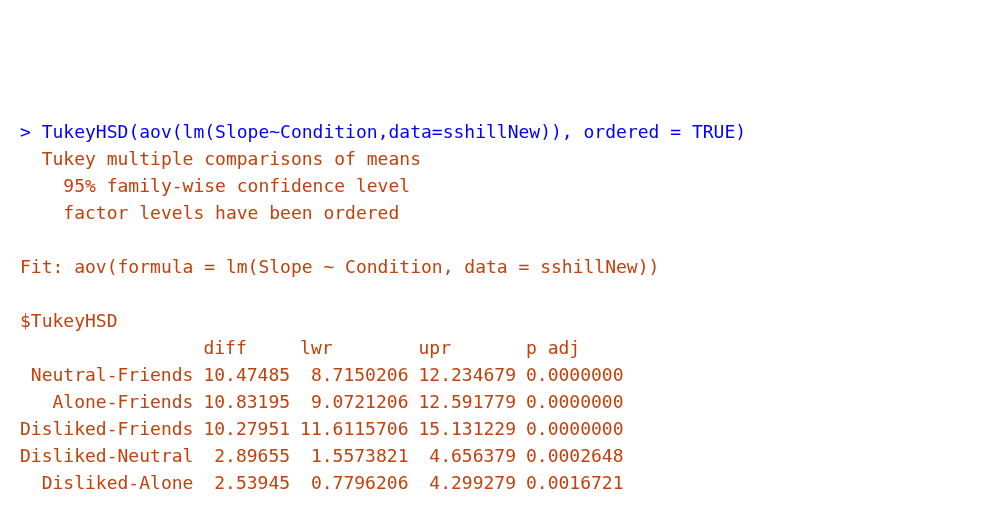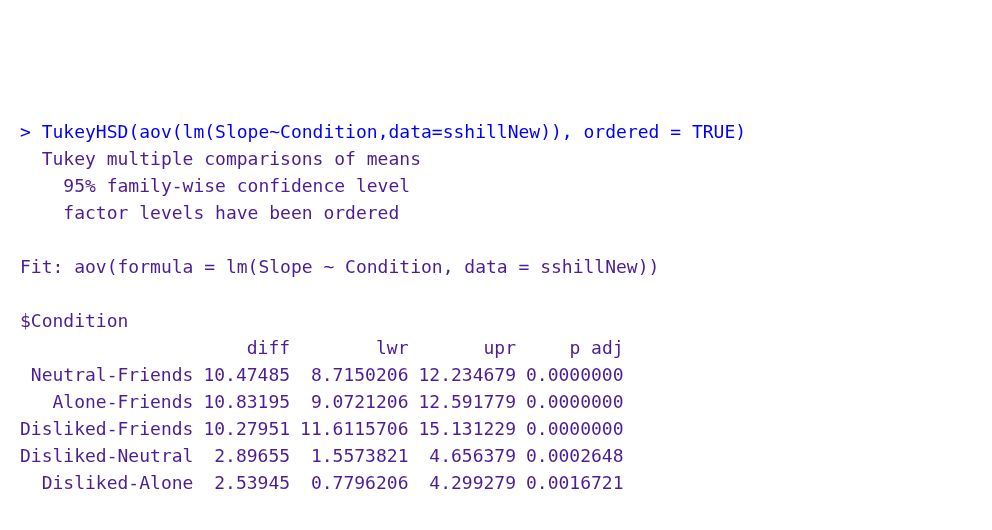--- a/index.html
+++ b/index.html
@@ -12,58 +12,58 @@
     color: #000000;
     white-space: pre;
   }
   .prompt-symbol {
     color: #0000ff;
   }
   .command {
     color: #0000ff;
   }
   .output {
-    color: #4c1d95;
+    color: #c2410c;
   }
   table.tukey {
     border-collapse: collapse;
     font-family: inherit;
     font-size: inherit;
     line-height: 1.5;
     margin-left: 0;
     white-space: pre;
   }
   table.tukey td {
     padding: 0 10px 0 0;
     text-align: center;
   }
   table.tukey td.row-label {
     text-align: right;
     padding-right: 10px;
   }
   table.tukey tr.header td {
-    text-align: right;
+    text-align: left;
   }
   table.tukey tr.header td.row-label {
     text-align: left;
   }
 </style>
 </head>
 <body>
 
 
 
 <span><span class="prompt-symbol">&gt;</span> <span class="command">TukeyHSD(aov(lm(Slope~Condition,data=sshillNew)), ordered = TRUE)</span></span>
 <span class="output">  Tukey multiple comparisons of means</span>
 <span class="output">    95% family-wise confidence level</span>
 <span class="output">    factor levels have been ordered</span>
 
 <span class="output">Fit: aov(formula = lm(Slope ~ Condition, data = sshillNew))</span>
 
-<span class="output">$Condition</span>
+<span class="output">$TukeyHSD</span>
 <table class="tukey output">
 <tbody><tr class="header">
   <td class="row-label"></td>
   <td>diff</td>
   <td>lwr</td>
   <td>upr</td>
   <td>p adj</td>
 </tr>
 <tr>
   <td class="row-label">Neutral-Friends</td>

